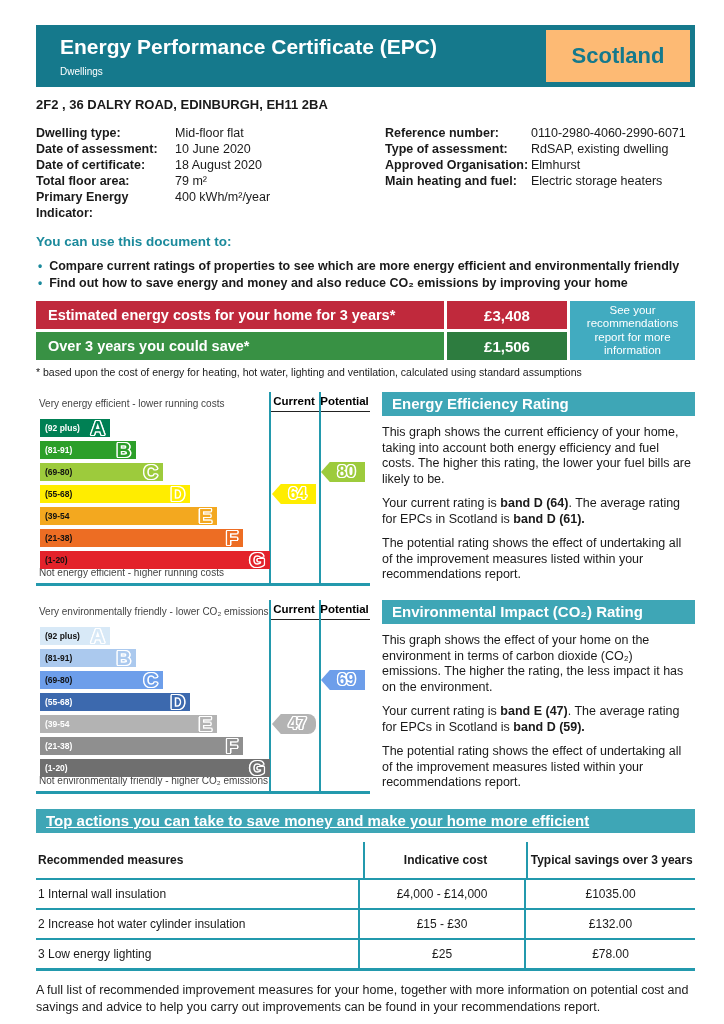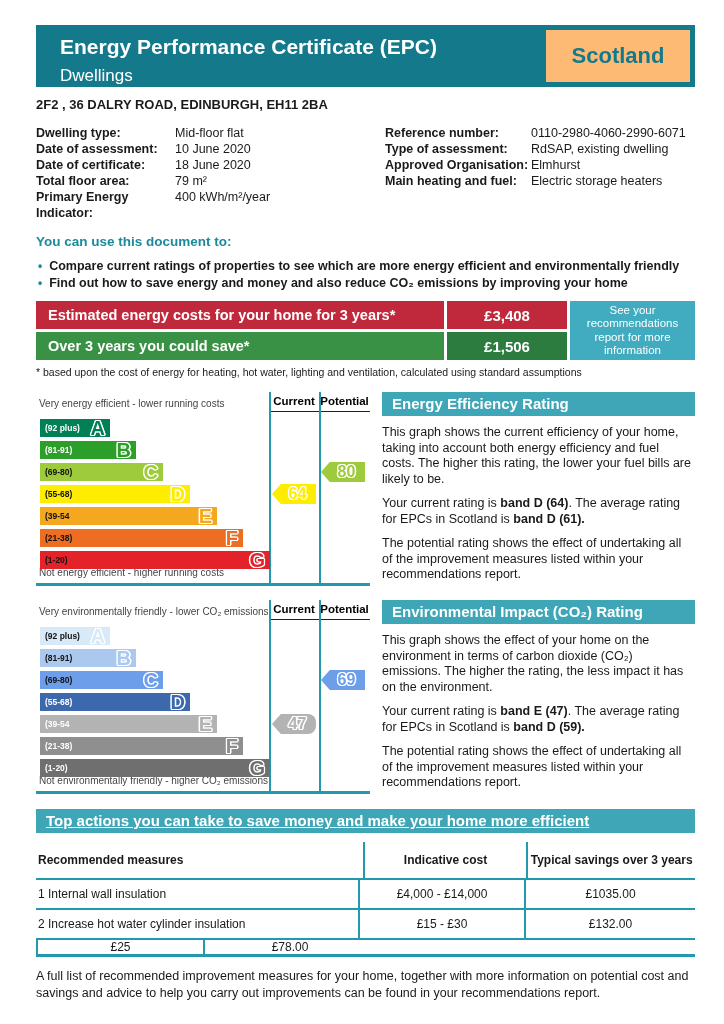--- a/index.html
+++ b/index.html
@@ -3,21 +3,21 @@
 <meta charset="utf-8">
 <style>
   html,body { margin:0; padding:0; background:#fff; }
   .page { position:relative; width:724px; height:1024px; background:#fff; overflow:hidden;
           font-family:"Liberation Sans", sans-serif; color:#1a1a1a; }
   .content { padding:25px 29px 0 36px; }
 
   
   .hdr { position:relative; background:#15798c; height:62px; }
   .hdr-title { color:#fff; font-size:21px; font-weight:bold; padding:10px 0 0 24px; }
-  .hdr-sub { color:#fff; font-size:17px; padding:7px 0 0 24px; }
+  .hdr-sub { color:#fff; font-size:10px; padding:7px 0 0 24px; }
   .hdr-scotland { position:absolute; top:5px; right:5px; width:144px; height:52px; background:#fdba74;
                   display:flex; align-items:center; justify-content:center;
                   color:#15798c; font-size:22px; font-weight:bold; }
 
   .address { margin-top:10px; font-size:13px; font-weight:bold; }
 
   
   .details { margin-top:13px; display:flex; font-size:12.5px; line-height:16px; }
   .det-left { width:349px; }
   .det-right { flex:1; }
@@ -106,21 +106,21 @@
         <div class="det-row">
           <span class="det-label">Dwelling type:</span>
           <span>Mid-floor flat</span>
         </div>
         <div class="det-row">
           <span class="det-label">Date of assessment:</span>
           <span>10 June 2020</span>
         </div>
         <div class="det-row">
           <span class="det-label">Date of certificate:</span>
-          <span>18 June 2020</span>
+          <span>18 August 2020</span>
         </div>
         <div class="det-row">
           <span class="det-label">Total floor area:</span>
           <span>79 m²</span>
         </div>
         <div class="det-row">
           <span class="det-label">Primary Energy Indicator:</span>
           <span>400 kWh/m²/year</span>
         </div>
       </div>
@@ -281,20 +281,21 @@
         <div class="t-c1">1 Internal wall insulation</div>
         <div class="t-c2">£4,000 - £14,000</div>
         <div class="t-c3">£1035.00</div>
       </div>
       <div class="t-row t-data">
         <div class="t-c1">2 Increase hot water cylinder insulation</div>
         <div class="t-c2">£15 - £30</div>
         <div class="t-c3">£132.00</div>
       </div>
       <div class="t-row t-data">
+        <div class="t-c1">3 Low energy lighting</div>
         <div class="t-c2">£25</div>
         <div class="t-c3">£78.00</div>
       </div>
     </div>
 
     <div class="list-note">A full list of recommended improvement measures for your home, together with more information on potential cost and savings and advice to help you carry out improvements can be found in your recommendations report.</div>
 
   </div>
 </div>
 

